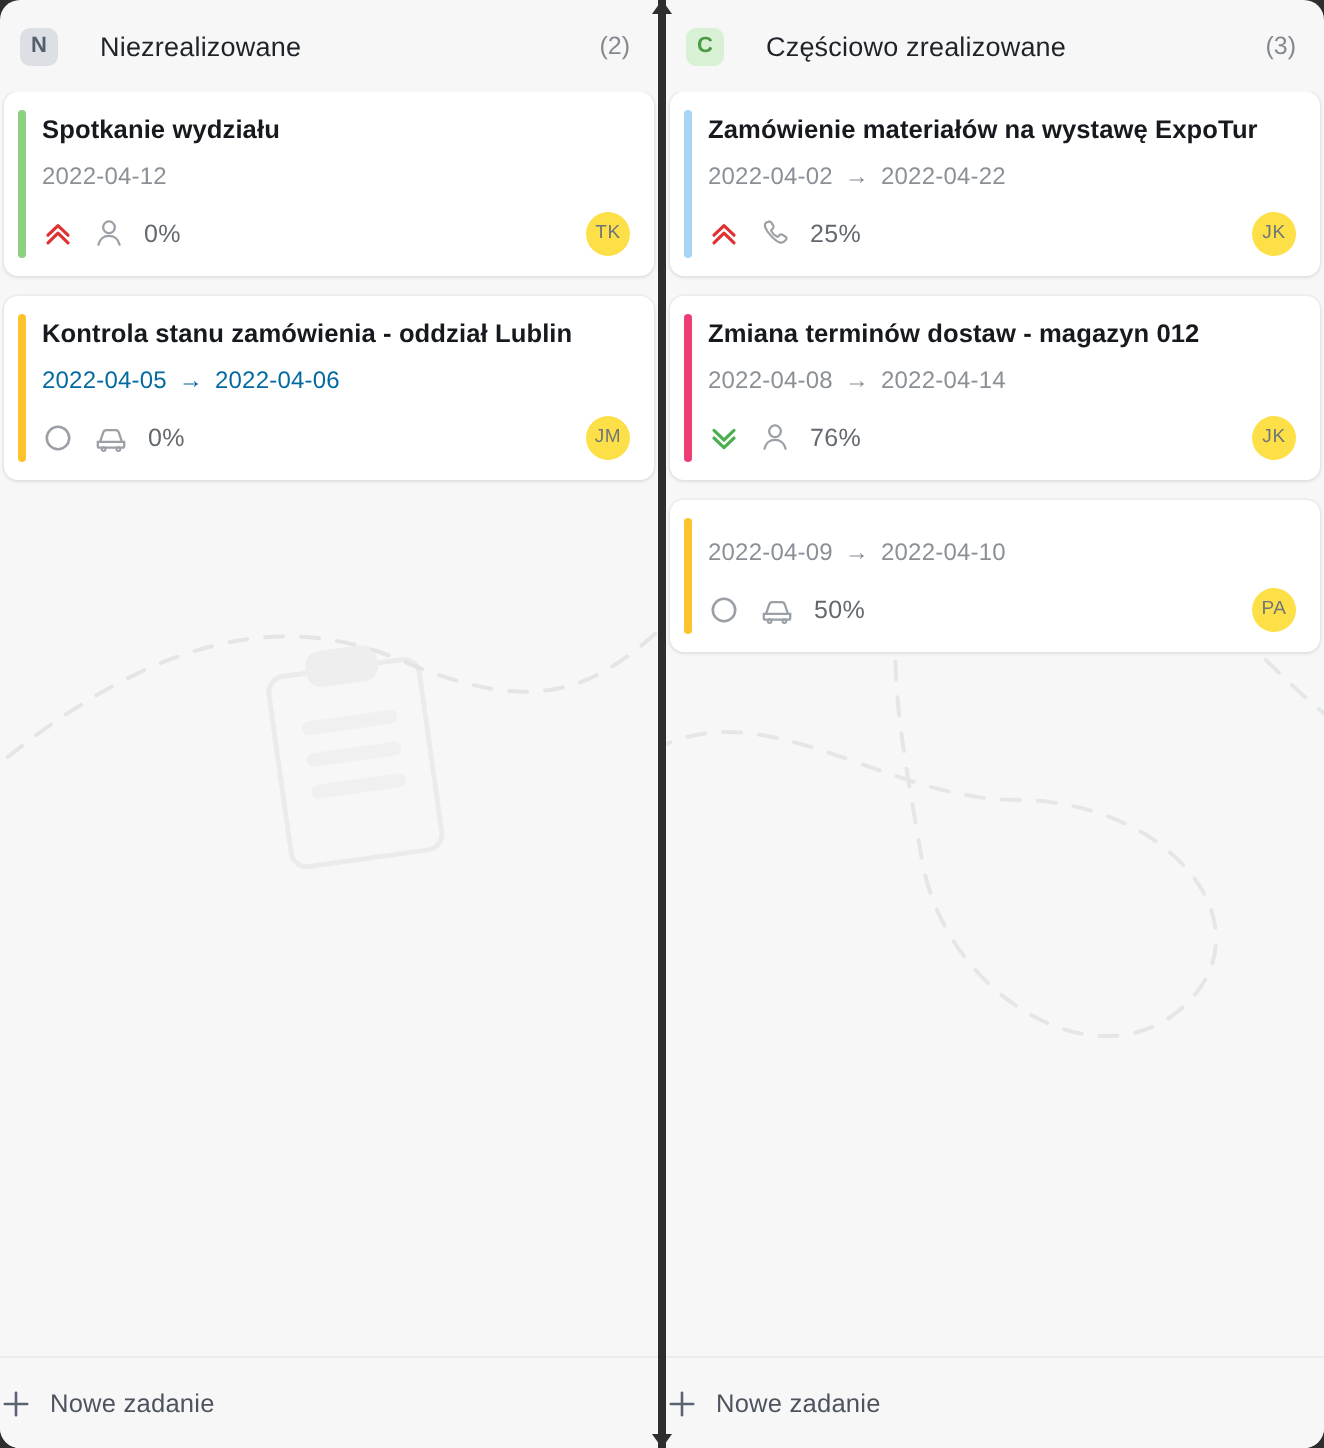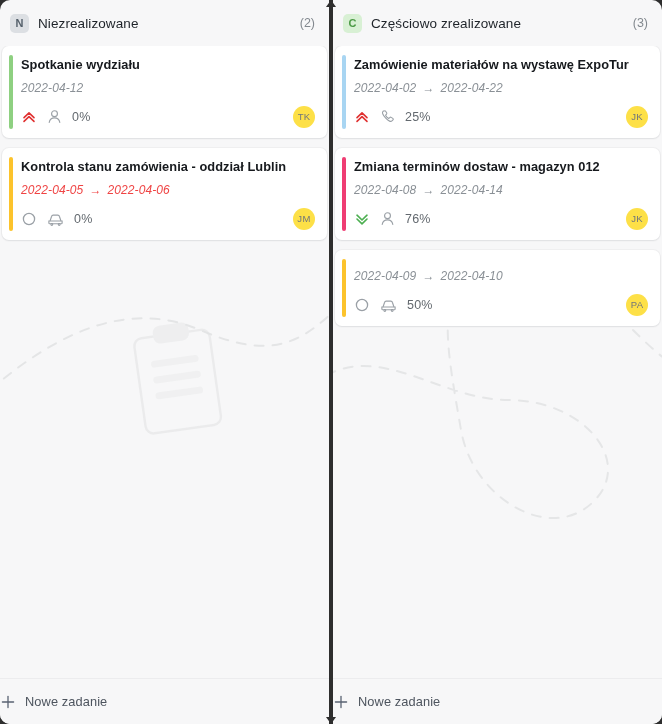--- a/index.html
+++ b/index.html
@@ -82,21 +82,21 @@
     display: flex;
     align-items: center;
     justify-content: center;
     font-size: 11px;
     font-weight: 600;
     flex: 0 0 auto;
   }
   .col-badge.gray  { background: #dcdfe3; color: #55606b; }
   .col-badge.green { background: #d8f0d4; color: #4c9a46; }
   .col-title {
-    margin-left: 9px;
+    margin-left: 21px;
     font-size: 13.5px;
     color: #1e2329;
     font-weight: 400;
     letter-spacing: .1px;
     white-space: nowrap;
   }
   .col-count {
     margin-left: auto;
     font-size: 12.5px;
     color: #83898f;
@@ -138,23 +138,22 @@
   }
 
   .card-dates {
     margin-top: 8px;
     font-size: 12px;
     color: #8a9096;
     display: flex;
     align-items: center;
     gap: 6px;
     letter-spacing: .1px;
-    font-style: italic;
-  }
-  .card-dates.overdue { color: #ef4444; }
+  }
+  .card-dates.overdue { color: #0369a1; }
   .date-arrow { font-size: 12px; line-height: 1; }
 
   .card-meta {
     margin-top: 11px;
     display: flex;
     align-items: center;
     gap: 9px;
     min-height: 20px;
   }
   .percent {

